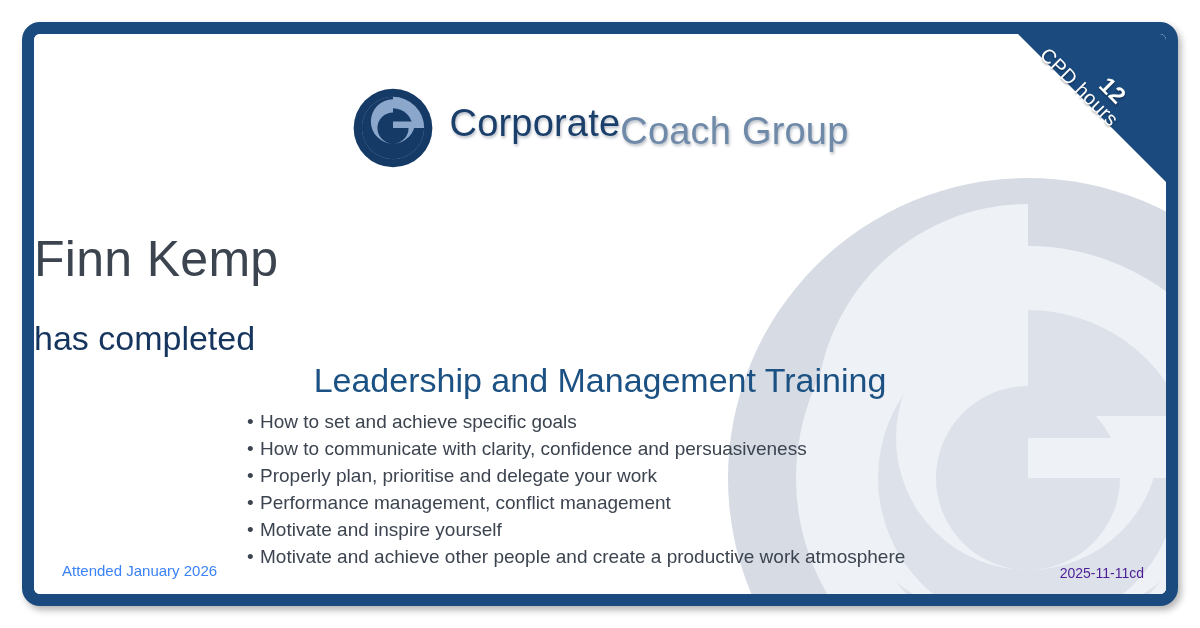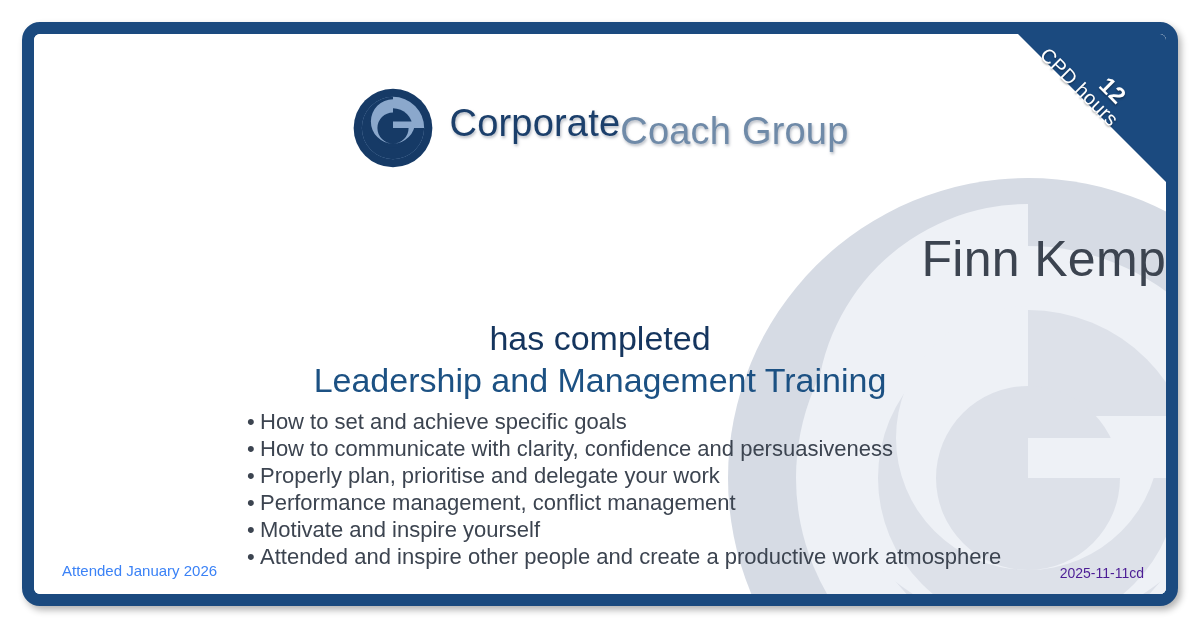--- a/index.html
+++ b/index.html
@@ -121,30 +121,30 @@
     letter-spacing: 0.2px;
     text-shadow: 1px 2px 3px rgba(120,130,145,0.55);
     margin-top: 8px;
   }
 
   
   .recipient {
     position: absolute;
     left: 0; right: 0;
     top: 196px;
-    text-align: right;
+    text-align: left;
     font-size: 50px;
     color: #3c4450;
     letter-spacing: 0.3px;
   }
   .completed {
     position: absolute;
     left: 0; right: 0;
     top: 285px;
-    text-align: center;
+    text-align: left;
     font-size: 34px;
     color: #15355e;
   }
   .course {
     position: absolute;
     left: 0; right: 0;
     top: 327px;
     text-align: center;
     font-size: 34px;
     color: #1c5183;
@@ -153,21 +153,21 @@
   
   .outcomes {
     position: absolute;
     left: 213px;
     top: 374px;
     margin: 0;
     padding: 0;
     list-style: none;
   }
   .outcomes li {
-    font-size: 22px;
+    font-size: 19px;
     color: #3c4450;
     line-height: 27px;
     white-space: nowrap;
   }
   .outcomes li .bullet {
     display: inline-block;
     width: 13px;
     color: #3c4450;
   }
 
@@ -233,20 +233,20 @@
     <div class="recipient">Finn Kemp</div>
     <div class="completed">has completed</div>
     <div class="course">Leadership and Management Training</div>
 
     <ul class="outcomes">
       <li><span class="bullet">•</span><span>How to set and achieve specific goals</span></li>
       <li><span class="bullet">•</span><span>How to communicate with clarity, confidence and persuasiveness</span></li>
       <li><span class="bullet">•</span><span>Properly plan, prioritise and delegate your work</span></li>
       <li><span class="bullet">•</span><span>Performance management, conflict management</span></li>
       <li><span class="bullet">•</span><span>Motivate and inspire yourself</span></li>
-      <li><span class="bullet">•</span><span>Attended and inspire other people and create a productive work atmosphere</span></li>
+      <li><span class="bullet">•</span><span>Motivate and achieve other people and create a productive work atmosphere</span></li>
     </ul>
 
     <div class="footer-left">Attended January 2026</div>
     <div class="footer-right">2025-11-11cd</div>
 
   </div>
 </div>
 
 </body></html>

